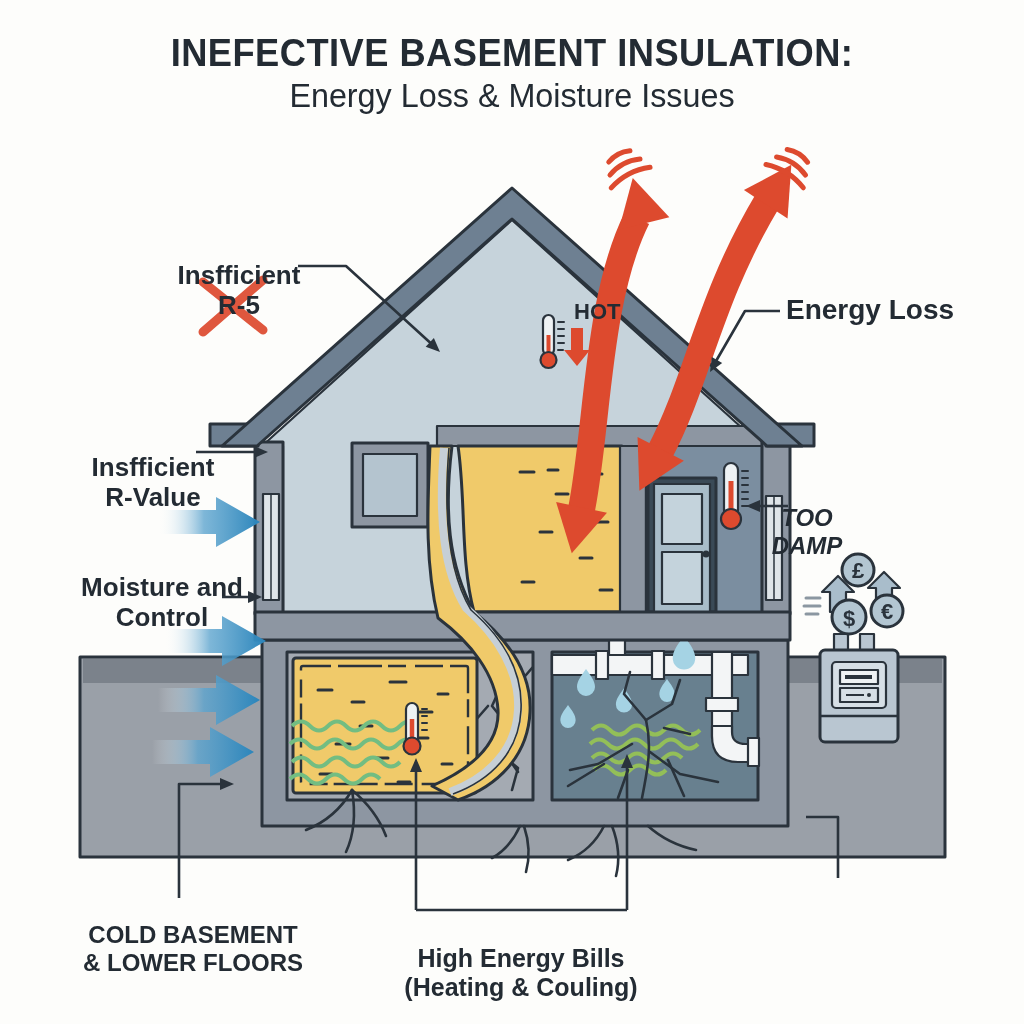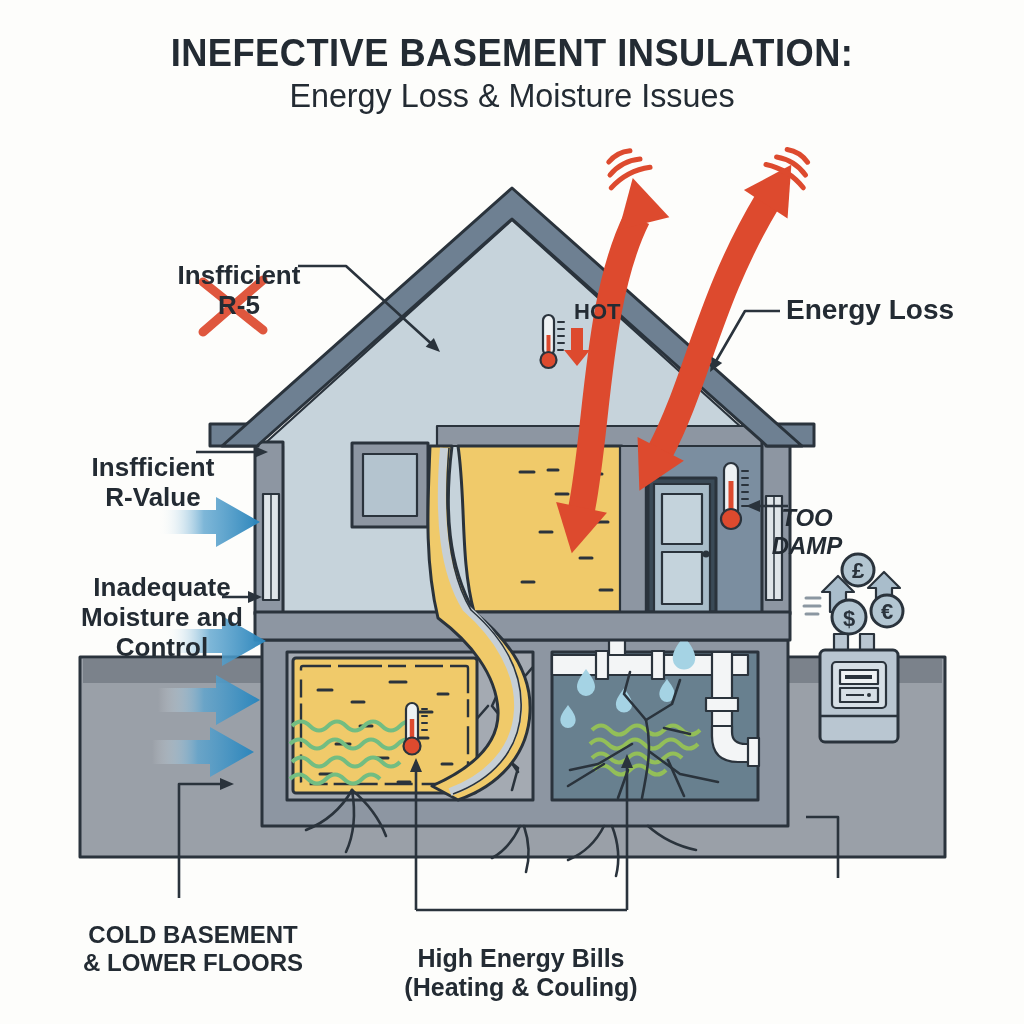--- a/index.html
+++ b/index.html
@@ -297,21 +297,20 @@
   <div>Insfficient</div>
   <div>R-5</div>
 </div>
 
 <div class="lbl ctr c26" style="left:153px;top:434px;">
   <div>Insfficient</div>
   <div>R-Value</div>
 </div>
 
 <div class="lbl ctr c26" style="left:162px;top:554px;">
-  <div>Inadequate</div>
   <div>Moisture and</div>
   <div>Control</div>
 </div>
 
 <div class="lbl hotl" style="left:566px;top:299px;margin-left:8px;">HOT</div>
 
 <div class="lbl el" style="left:786px;top:294px;">Energy Loss</div>
 
 <div class="lbl ctr c24" style="left:807px;top:486px;font-style:italic;">
   <div>TOO</div>

